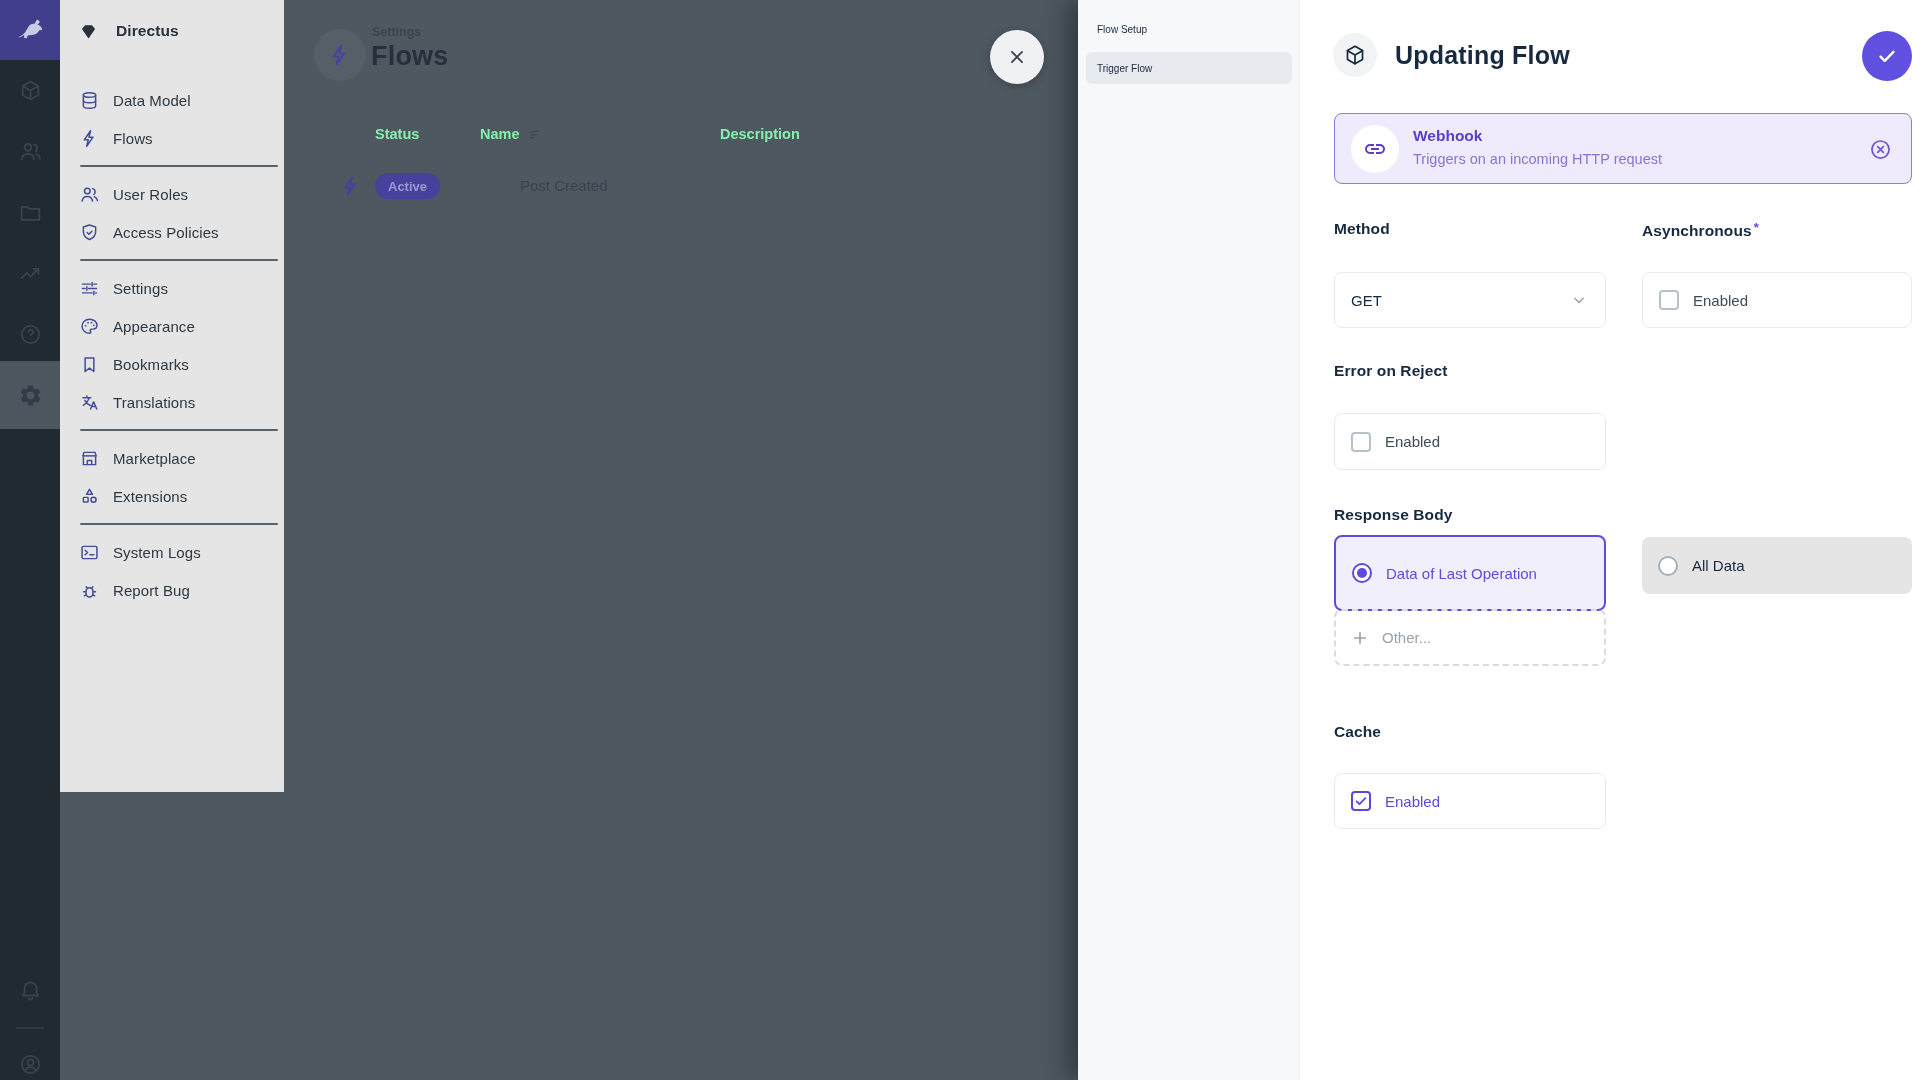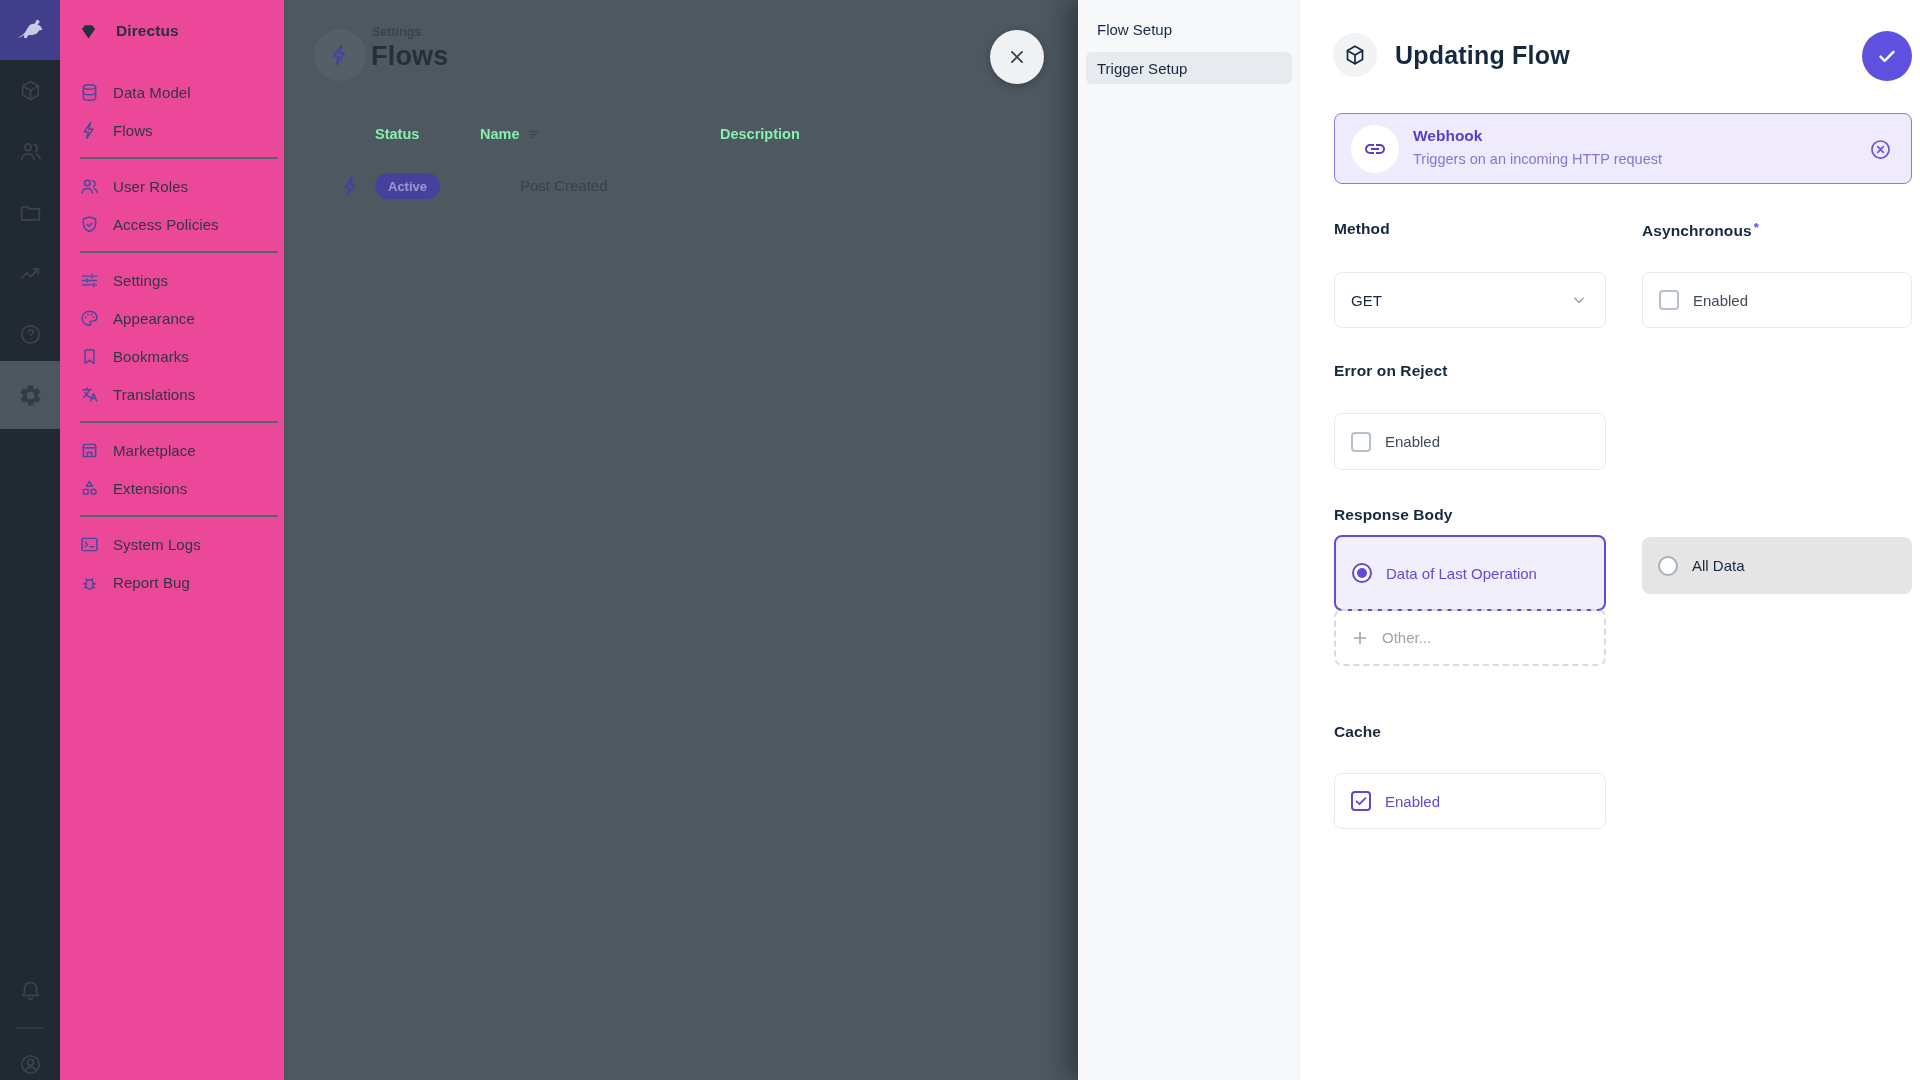--- a/index.html
+++ b/index.html
@@ -13,26 +13,26 @@
     display:flex; align-items:center; justify-content:center; }
   .mb-item { position:absolute; left:0; width:60px; height:61px; display:flex; align-items:center;
     justify-content:center; color:#3B434D; }
   .mb-item svg { width:25px; height:25px; }
   .mb-active-band { position:absolute; left:0; top:361px; width:60px; height:68px; background:#4C565F; }
   .mb-item.gear { top:361px; height:68px; color:#333C46; }
   .mb-bottom { color:#39434D; }
   .mb-divider { position:absolute; left:16px; top:1027px; width:28px; height:2px; background:#2E3840; }
 
   
-  .sidebar { position:fixed; left:60px; top:0; width:224px; height:1080px; background:#ec4899; z-index:4; }
+  .sidebar { position:fixed; left:60px; top:0; width:224px; height:792px; background:#e5e5e5; z-index:4; }
   .project-header { position:absolute; left:0; top:0; width:224px; height:62px; display:flex;
     align-items:center; padding-left:18px; color:#29323C; }
   .project-header svg { width:21px; height:21px; margin-right:17px; color:#28313B; }
   .project-name { font-size:15.5px; font-weight:bold; letter-spacing:.1px; }
-  .nav { position:absolute; left:0; top:73px; width:224px; display:flex; flex-direction:column; }
+  .nav { position:absolute; left:0; top:81px; width:224px; display:flex; flex-direction:column; }
   .nav-item { height:38px; display:flex; align-items:center; padding-left:19px; color:#2E3842; cursor:pointer; }
   .nav-item .nicon { width:21px; height:21px; margin-right:13px; color:#444B99; flex:none; }
   .nav-item .nicon svg { width:21px; height:21px; }
   .nav-item .nlabel { font-size:15px; font-weight:500; letter-spacing:.1px; }
   .nav-divider { height:2px; background:#58626B; margin:8px 6px 8px 20px; border-radius:2px; }
 
   
   .main { position:fixed; left:284px; top:0; width:794px; height:1080px; background:#4E5861; z-index:3; }
   .hdr-icon-circle { position:absolute; left:30px; top:29px; width:52px; height:52px; border-radius:50%;
     background:#555F68; display:flex; align-items:center; justify-content:center; color:#47429F; }
@@ -52,21 +52,21 @@
   .status-badge { position:absolute; left:91px; top:173px; height:26px; padding:0 13px; border-radius:13px;
     background:#46419D; color:#9C99CE; font-size:13px; font-weight:600; display:flex; align-items:center; }
   .row-name { position:absolute; left:236px; top:177px; font-size:15px; font-weight:500; color:#39434D; }
 
   
   .drawer { position:fixed; left:1078px; top:0; width:842px; height:1080px; z-index:10;
     box-shadow:-12px 0 22px rgba(8,12,18,.38); }
   .drawer-nav { position:absolute; left:0; top:0; width:222px; height:1080px; background:#F6F8FA;
     border-right:1px solid #EDF0F3; }
   .dnav-item { position:absolute; left:8px; width:206px; height:32px; border-radius:6px; display:flex;
-    align-items:center; padding-left:11px; font-size:15px; color:#172940; cursor:pointer; }
+    align-items:center; padding-left:11px; font-size:10px; color:#172940; cursor:pointer; }
   .dnav-item.one { top:13px; }
   .dnav-item.two { top:52px; background:#E7EAEE; font-weight:500; }
   .drawer-content { position:absolute; left:222px; top:0; width:620px; height:1080px; background:#FFFFFF; }
 
   .dc-icon-circle { position:absolute; left:33px; top:33px; width:44px; height:44px; border-radius:50%;
     background:#F1F3F5; display:flex; align-items:center; justify-content:center; color:#172940; }
   .dc-icon-circle svg { width:24px; height:24px; }
   .dc-title { position:absolute; left:95px; top:41px; font-size:25px; font-weight:bold; color:#172940; letter-spacing:.2px; }
   .save-btn { position:absolute; left:562px; top:31px; width:50px; height:50px; border-radius:50%;
     background:#6050E0; color:#fff; display:flex; align-items:center; justify-content:center; cursor:pointer; }
@@ -368,21 +368,21 @@
         <path d="M13.2 3.2L6 13.5h4.6L8.8 20.8 16 10.5h-4.6z"></path>
       </svg>
     </div>
   <div class="status-badge">Active</div>
   <div class="row-name">Post Created</div>
 </div>
 
 <div class="drawer">
   <div class="drawer-nav">
     <div class="dnav-item one">Flow Setup</div>
-    <div class="dnav-item two">Trigger Setup</div>
+    <div class="dnav-item two">Trigger Flow</div>
   </div>
 
   <div class="drawer-content">
     <div class="dc-icon-circle">
       <span>
           <svg viewBox="0 0 24 24" fill="none" stroke="currentColor" stroke-width="1.7" stroke-linejoin="round">
             <path d="M12 3.3l7.5 4.3v8.8L12 20.7l-7.5-4.3V7.6z"></path>
             <path d="M12 12l7.5-4.3M12 12v8.7M12 12L4.5 7.7" stroke-linecap="round"></path>
           </svg>
         </span>

